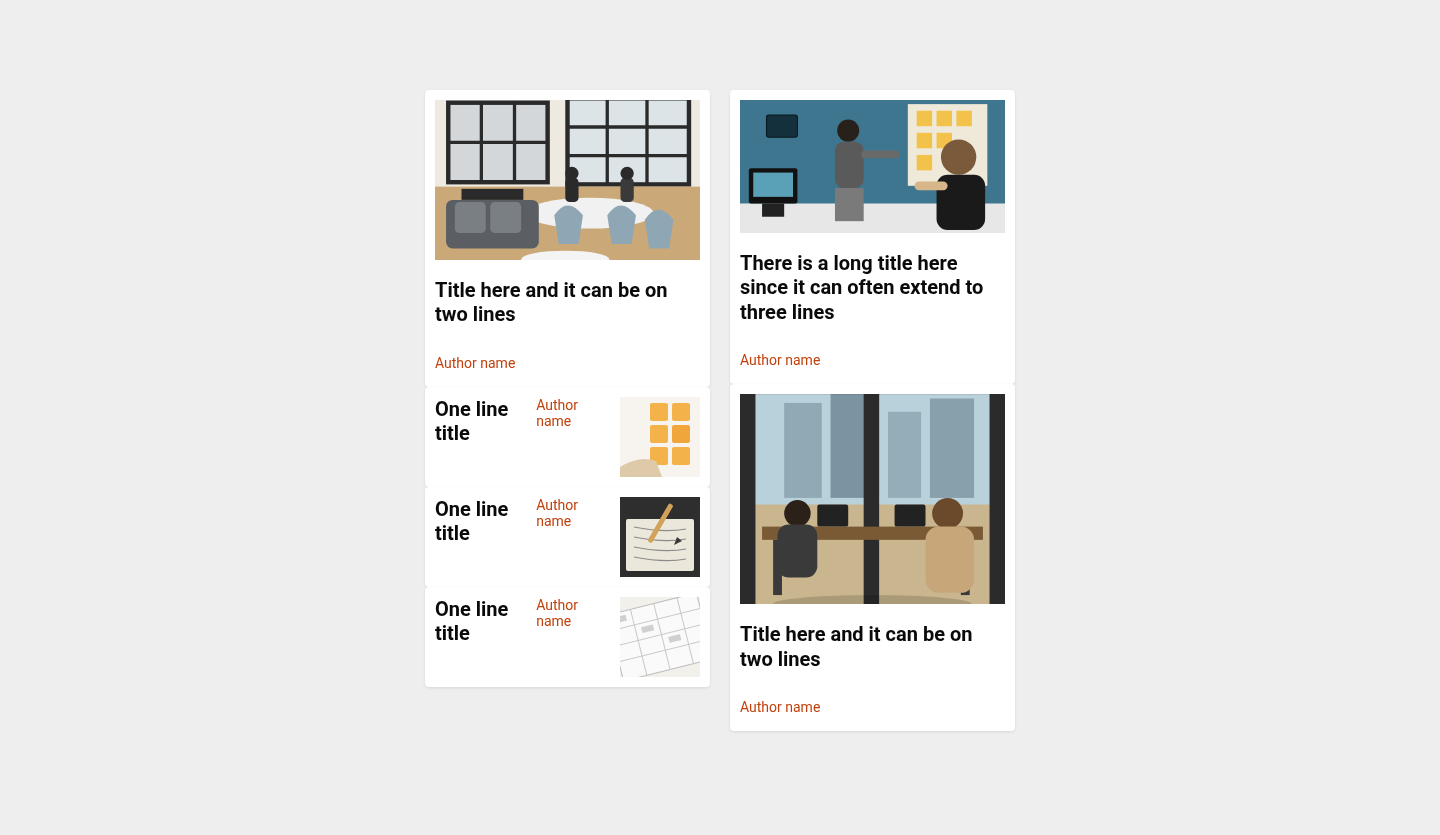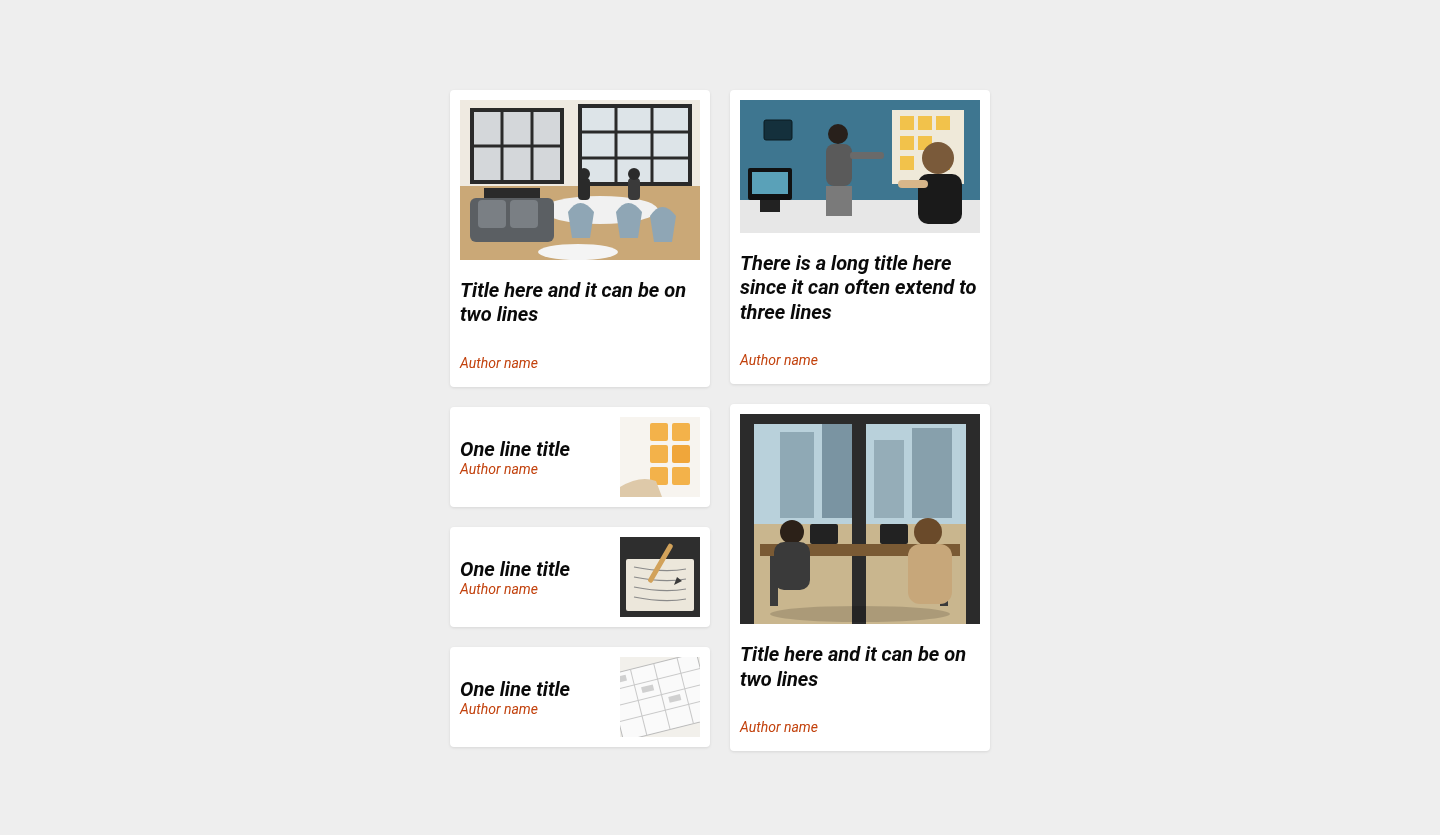--- a/index.html
+++ b/index.html
@@ -13,23 +13,21 @@
       align-items: flex-start;
       padding-top: 90px;
     }
     .grid {
       display: flex;
       gap: 20px;
     }
     .col {
       display: flex;
       flex-direction: column;
-      gap: 20px;
-      width: 260px;
-      font-style: italic;
+      width: 285px;
     }
     .card {
       background: #fff;
       border-radius: 4px;
       box-shadow: 0 1px 3px rgba(0,0,0,0.1);
       padding: 10px;
     }
     .card-image-top {
       width: 100%;
       border-radius: 3px;
@@ -53,22 +51,22 @@
     }
 
     .card-horizontal {
       display: flex;
       justify-content: space-between;
       align-items: flex-start;
       gap: 12px;
     }
     .card-horizontal .text {
       display: flex;
-      flex-direction: column;
-      justify-content: center;
+      flex-direction: row;
+      justify-content: space-between;
       min-height: 80px;
     }
     .card-horizontal .card-title { margin-bottom: 0; }
     .card-horizontal .card-author { margin-bottom: 0; }
     .thumb {
       width: 80px; height: 80px;
       border-radius: 3px;
       background: #ccc; flex-shrink: 0;
     }
 

